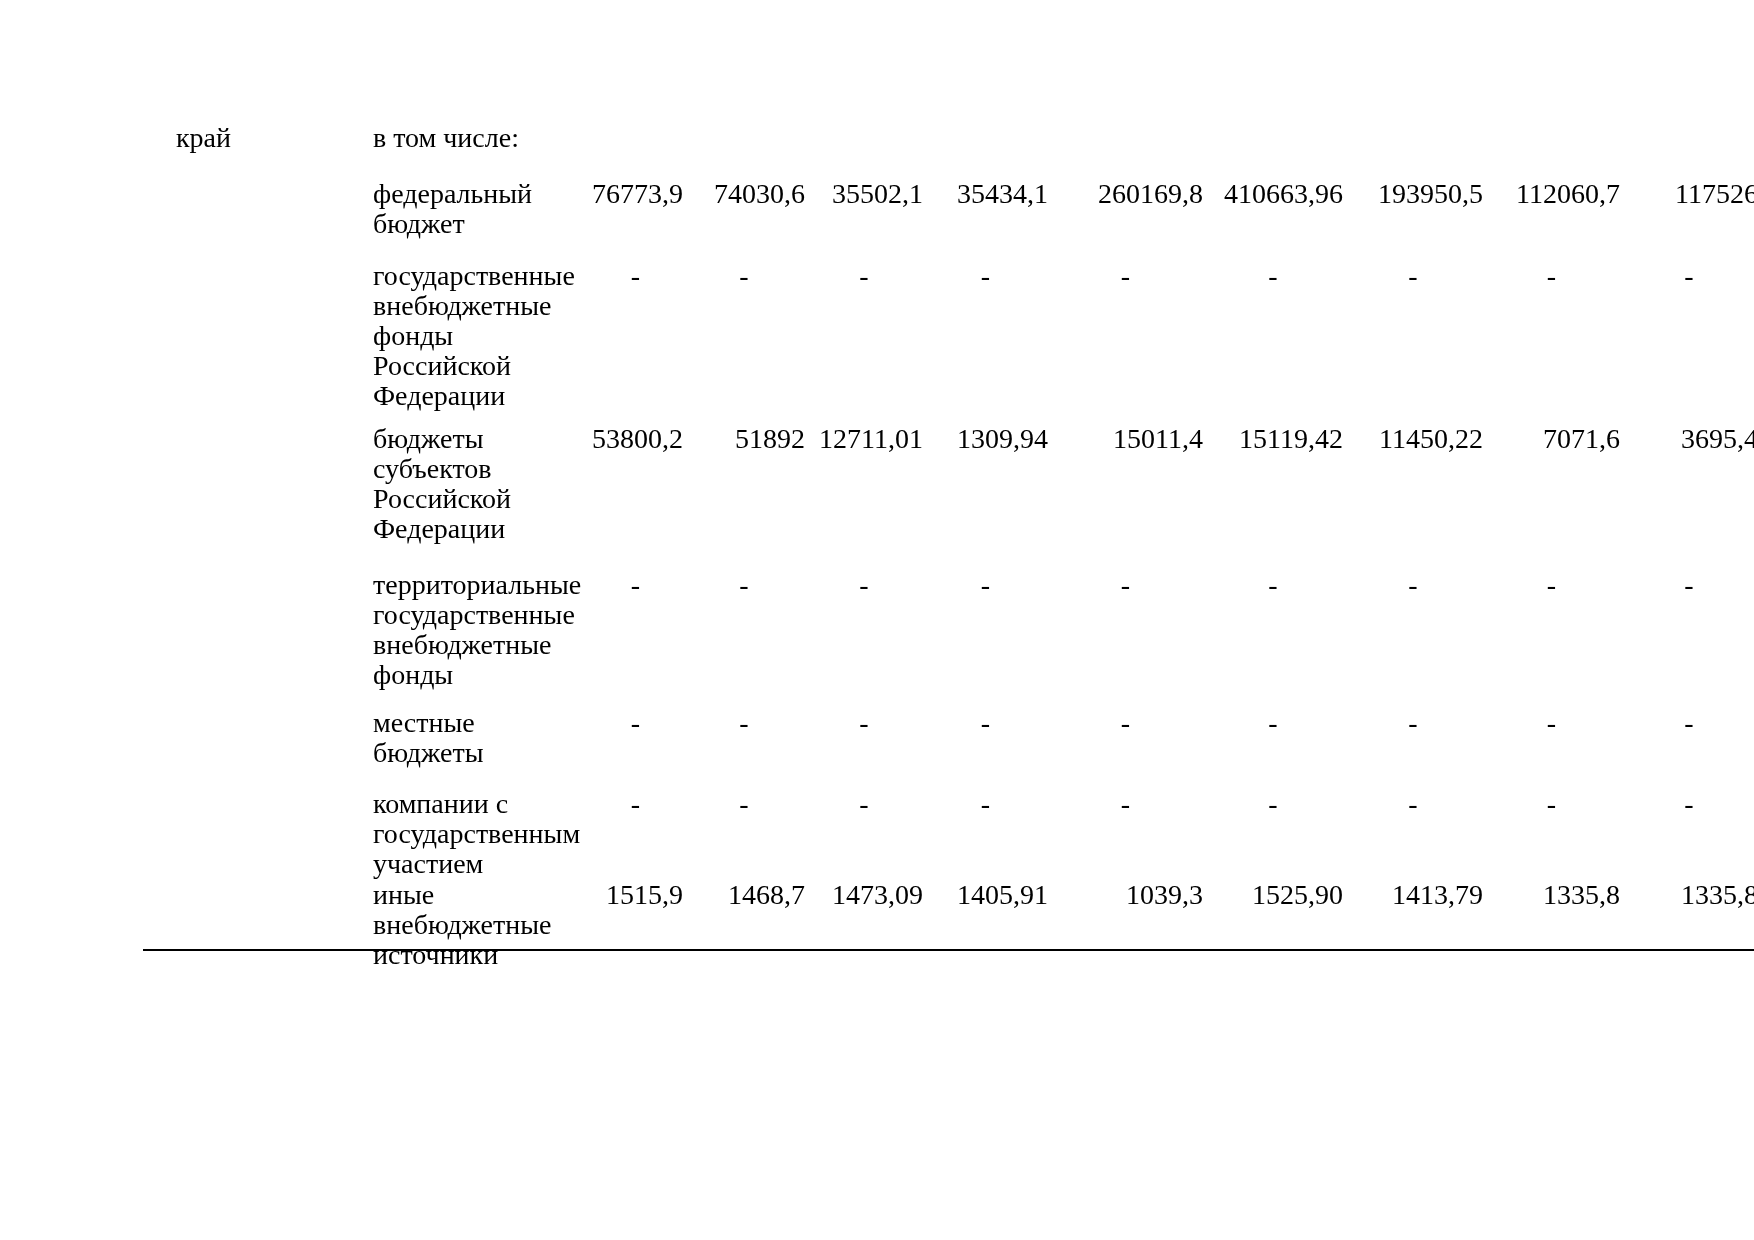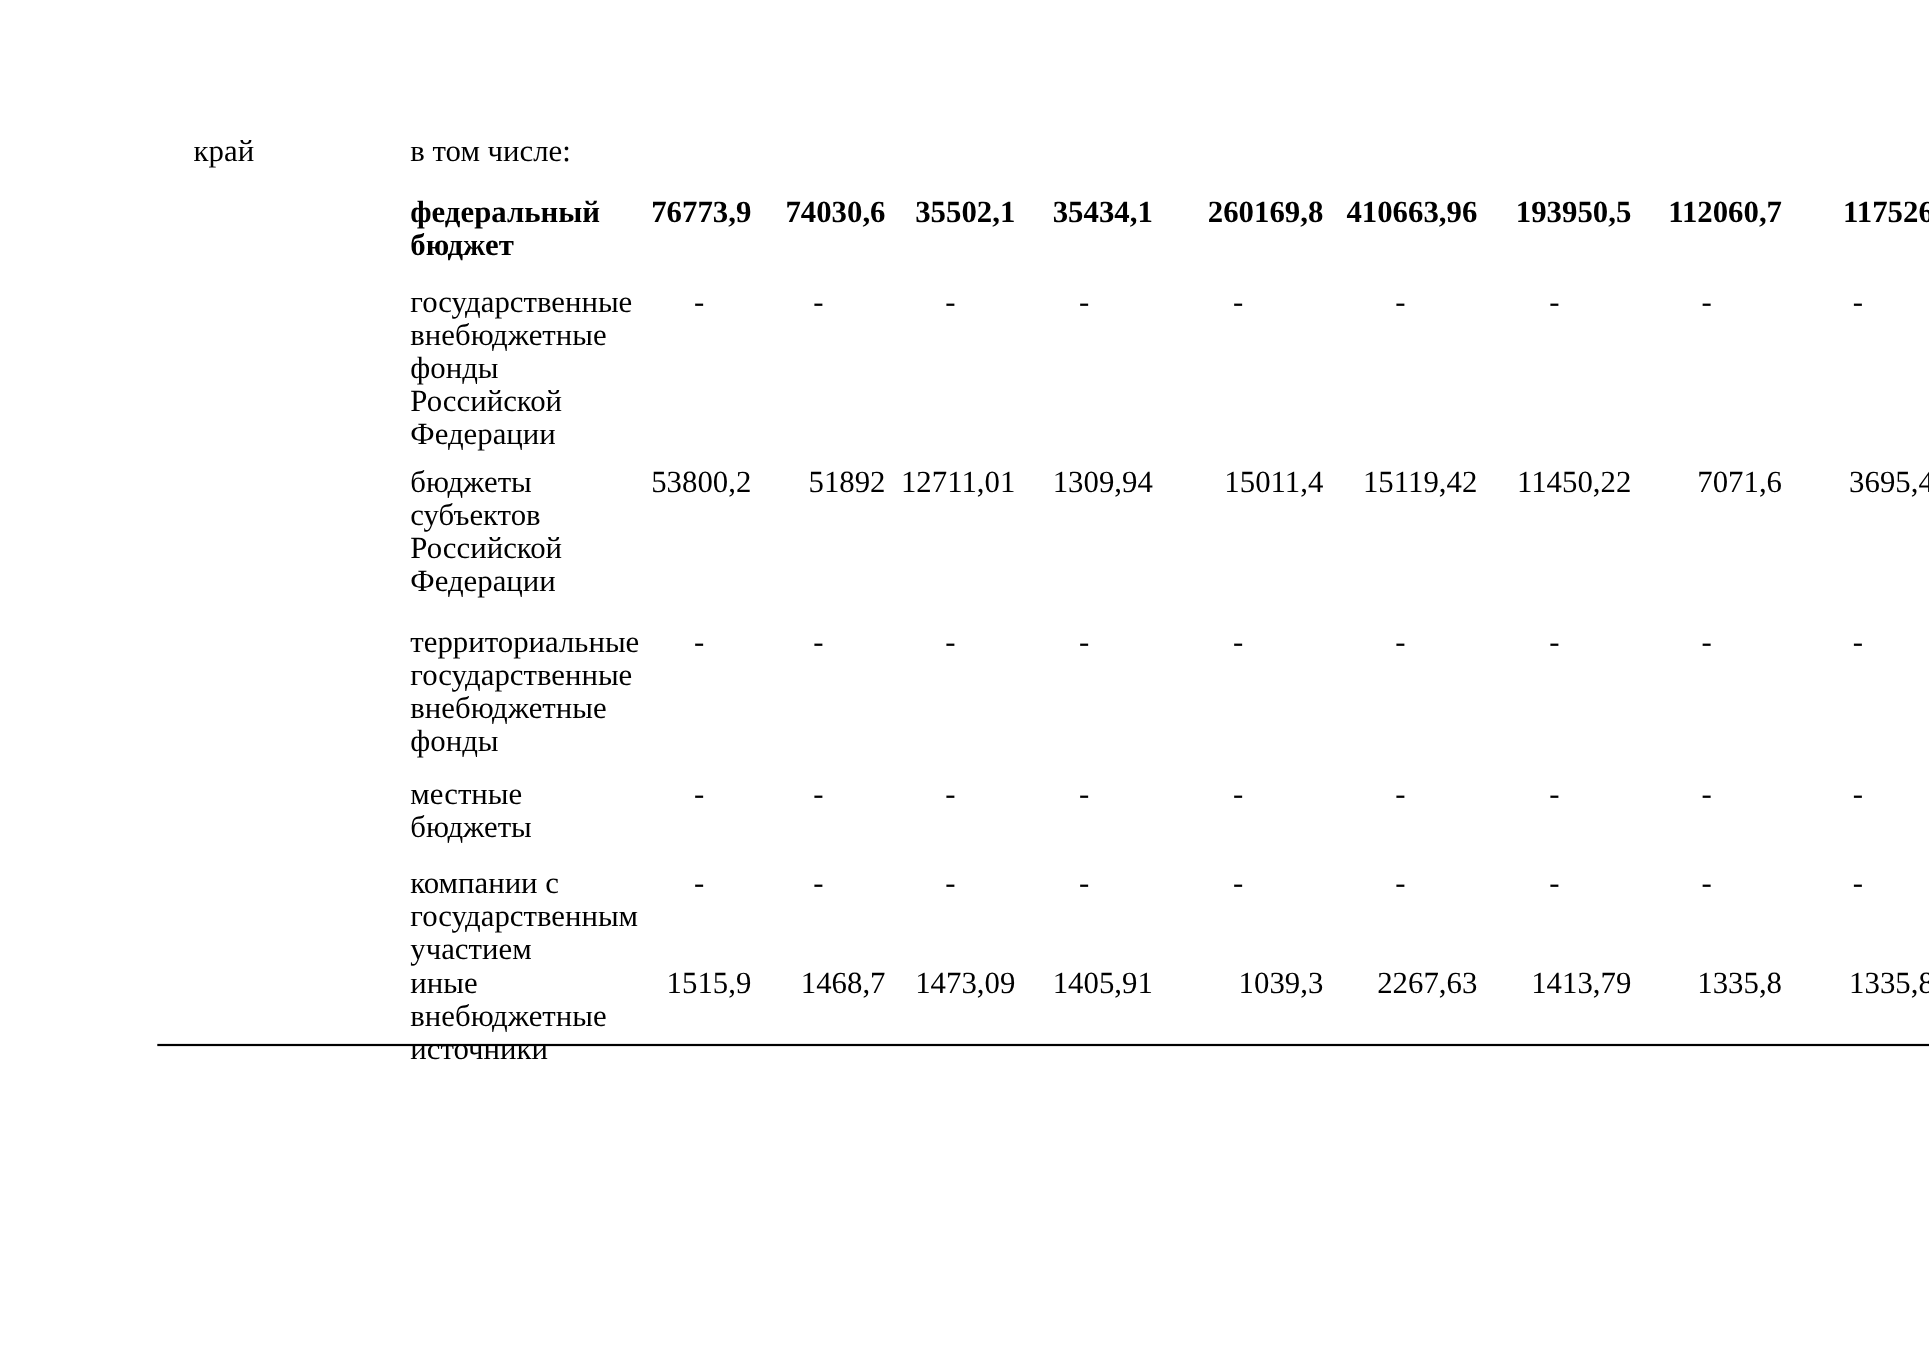--- a/index.html
+++ b/index.html
@@ -41,21 +41,21 @@
     padding-left: 7px;
     white-space: pre-line;
   }
   td.num {
     text-align: right;
   }
   tr.dashes td.num {
     text-align: center;
   }
   tr.hdr  td { padding-bottom: 26px; }
-  tr.pb22 td { padding-bottom: 22px; font-weight: bold; }
+  tr.pb22 td { padding-bottom: 22px; }
   tr.pb13 td { padding-bottom: 13px; }
   tr.pb26 td { padding-bottom: 26px; }
   tr.pb18 td { padding-bottom: 18px; }
   tr.pb21 td { padding-bottom: 21px; }
   tr.pb1  td { padding-bottom: 1px; }
   tr.pb0  td { padding-bottom: 0; }
   .bottom-rule {
     position: absolute;
     left: 143px;
     top: 949px;
@@ -190,21 +190,21 @@
       <tr class="pb0">
         <td></td>
         <td class="lbl">иные
 внебюджетные
 источники</td>
         <td class="num">1515,9</td>
         <td class="num">1468,7</td>
         <td class="num">1473,09</td>
         <td class="num">1405,91</td>
         <td class="num">1039,3</td>
-        <td class="num">2267,63</td>
+        <td class="num">1525,90</td>
         <td class="num">1413,79</td>
         <td class="num">1335,8</td>
         <td class="num">1335,8</td>
       </tr>
 
     </tbody>
   </table>
 
   <div class="bottom-rule"></div>
 

